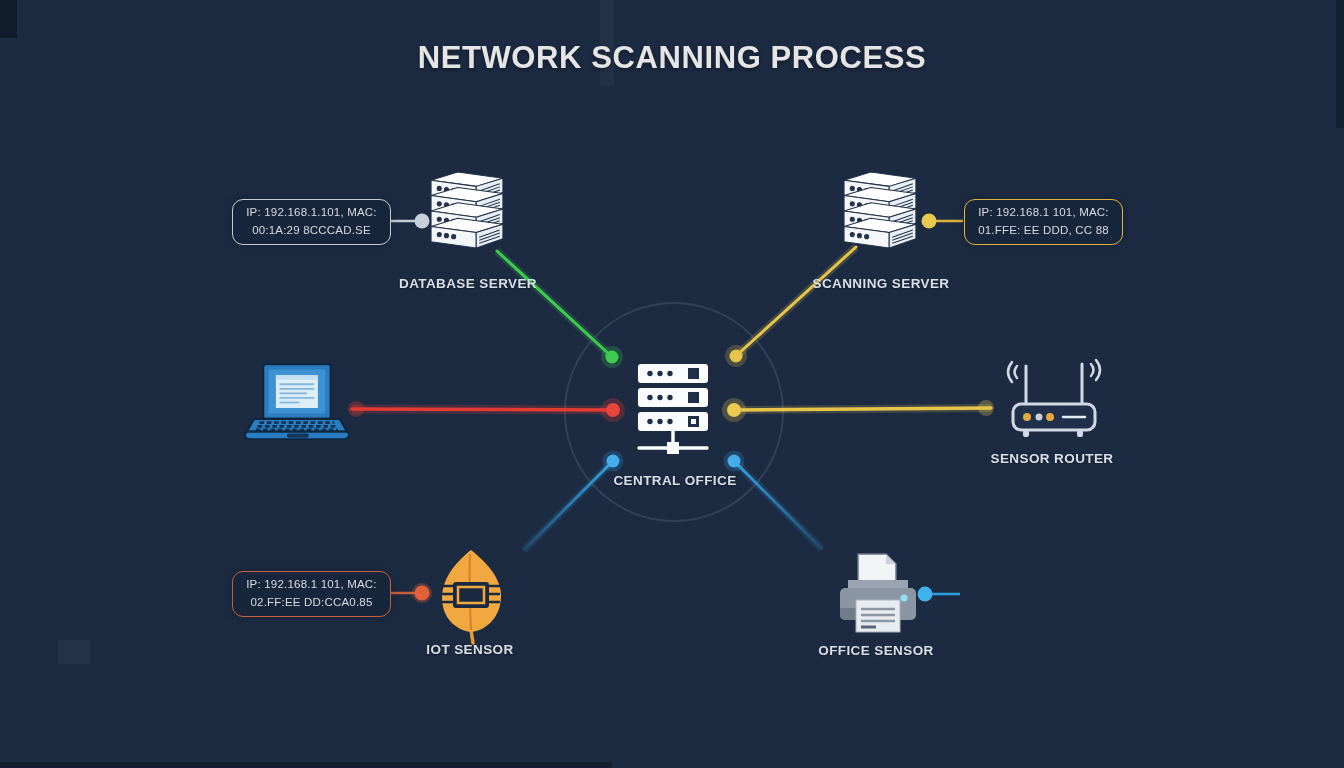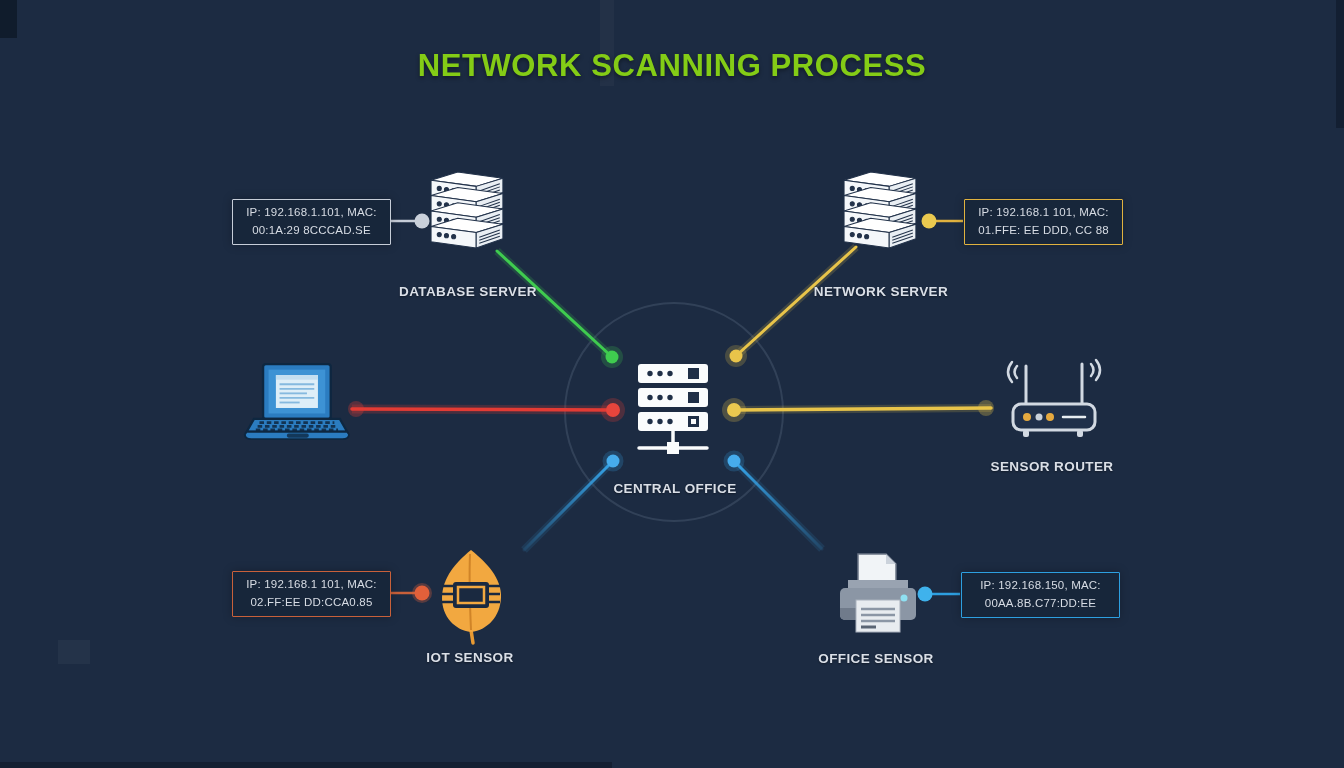--- a/index.html
+++ b/index.html
@@ -3,38 +3,38 @@
 <meta charset="utf-8">
 <style>
   html,body{margin:0;padding:0;background:#10141c;}
   #canvas{
     position:relative;width:1344px;height:768px;overflow:hidden;
     background:#1c2b42;
     font-family:"Liberation Sans","DejaVu Sans",sans-serif;
   }
   .abs{position:absolute;}
   #title{
-    left:0;top:48px;width:100%;text-align:center;
-    font-size:31px;font-weight:600;letter-spacing:.6px;color:#84cc16;
+    left:0;top:40px;width:100%;text-align:center;
+    font-size:31px;font-weight:600;letter-spacing:.6px;color:#e5e5e5;
     text-shadow:0 2px 4px rgba(0,0,0,.4);
   }
   .infobox{
-    width:157px;height:44px;border-radius:1px;background:#17263a;
+    width:157px;height:44px;border-radius:11px;background:#17263a;
     display:flex;flex-direction:column;align-items:center;justify-content:center;
     font-size:11.5px;line-height:1.55;color:#d7dce4;letter-spacing:.2px;
     box-shadow:0 0 10px rgba(0,0,0,.25);
   }
   .b-gray  {border:1.5px solid #c6cdd8;}
   .b-yellow{border:1.5px solid #e0b23f;}
   .b-orange{border:1.5px solid #c8603a;}
   .b-cyan  {border:1.5px solid #2d9fe0;}
   .devlabel{
     transform:translateX(-50%);
     font-size:13.5px;font-weight:600;letter-spacing:.4px;color:#dadfe7;
-    white-space:nowrap;text-shadow:0 1px 2px rgba(0,0,0,.4);margin-top:8px;
+    white-space:nowrap;text-shadow:0 1px 2px rgba(0,0,0,.4);
   }
   .artifact{pointer-events:none;}
   svg{display:block;overflow:visible;}
 </style>
 </head>
 <body>
 
 <div id="canvas">
 
   <div class="abs artifact" style="left:0;top:0;width:17px;height:38px;background:rgba(8,16,28,.55);"></div>
@@ -126,24 +126,20 @@
     <span>IP: 192.168.1.101, MAC:</span>
     <span>00:1A:29 8CCCAD.SE</span>
   </div>
   <div class="abs infobox b-yellow" style="left:964px;top:199px;">
     <span>IP: 192.168.1 101, MAC:</span>
     <span>01.FFE: EE DDD, CC 88</span>
   </div>
   <div class="abs infobox b-orange" style="left:232px;top:571px;">
     <span>IP: 192.168.1 101, MAC:</span>
     <span>02.FF:EE DD:CCA0.85</span>
-  </div>
-  <div class="abs infobox b-cyan" style="left:961px;top:572px;">
-    <span>IP: 192.168.150, MAC:</span>
-    <span>00AA.8B.C77:DD:EE</span>
   </div>
 
   <svg class="abs" style="left:431px;top:172px;" width="74" height="78" viewBox="0 0 72 76">
     <g stroke="#22324a" stroke-width="1" stroke-linejoin="round">
       <g transform="translate(0,0)">
         <polygon points="26,0 70,6 44,14 0,8" fill="#ffffff"></polygon>
         <polygon points="0,8 44,14 44,29 0,23" fill="#f4f7fa"></polygon>
         <polygon points="44,14 70,6 70,20 44,29" fill="#e9eef3"></polygon>
         <circle cx="8" cy="16" r="2" fill="#22324a"></circle>
           <circle cx="15" cy="17" r="2" fill="#22324a"></circle>
@@ -326,19 +322,19 @@
     <rect x="20" y="48" width="44" height="32" fill="#e8ecf0" stroke="#a9b1bd" stroke-width="1"></rect>
     <g stroke="#8b96a5" stroke-width="2.5">
       <line x1="25" y1="57" x2="59" y2="57"></line>
         <line x1="25" y1="63" x2="59" y2="63"></line>
         <line x1="25" y1="69" x2="59" y2="69"></line>
     </g>
     <line x1="25" y1="75" x2="40" y2="75" stroke="#5a6574" stroke-width="3"></line>
   </svg>
 
   <div class="abs devlabel" style="left:468px;top:276px;">DATABASE SERVER</div>
-  <div class="abs devlabel" style="left:881px;top:276px;">NETWORK SERVER</div>
+  <div class="abs devlabel" style="left:881px;top:276px;">SCANNING SERVER</div>
   <div class="abs devlabel" style="left:675px;top:473px;">CENTRAL OFFICE</div>
   <div class="abs devlabel" style="left:1052px;top:451px;">SENSOR ROUTER</div>
   <div class="abs devlabel" style="left:470px;top:642px;text-align:center;">IOT SENSOR</div>
   <div class="abs devlabel" style="left:876px;top:643px;">OFFICE SENSOR</div>
 
 </div>
 
 </body></html>

